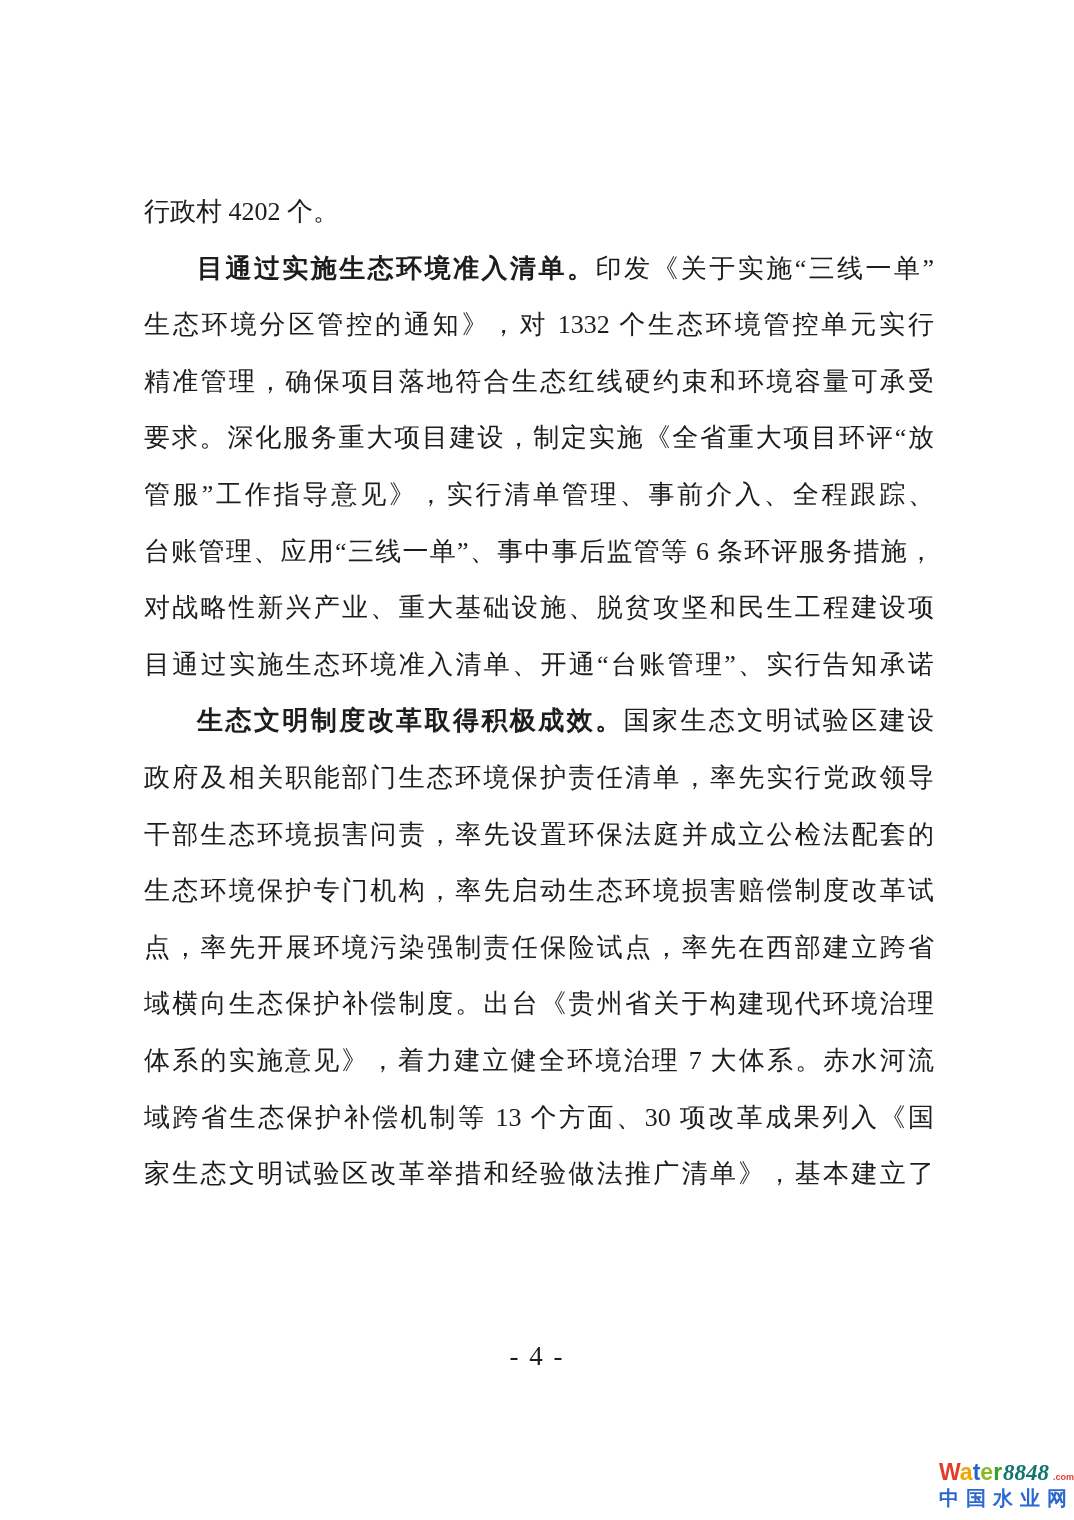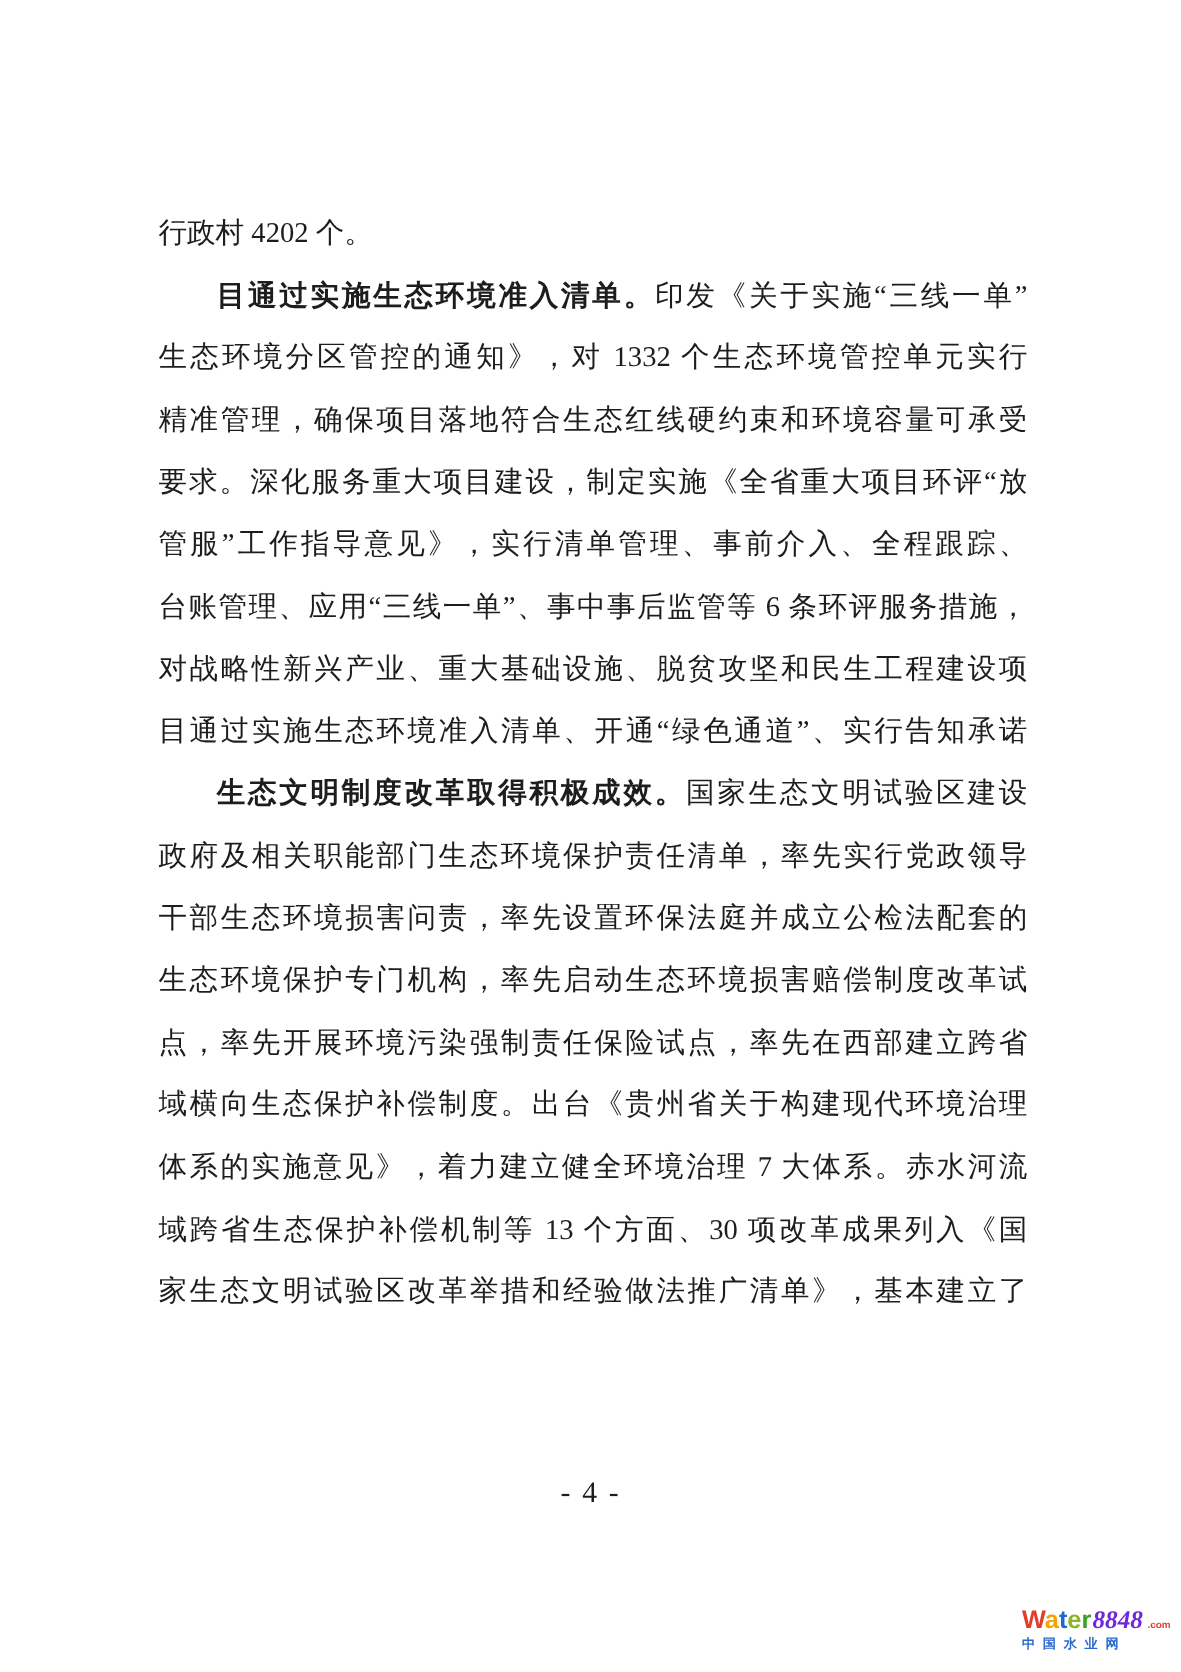--- a/index.html
+++ b/index.html
@@ -40,21 +40,21 @@
     left: 0; top: 1336px;
     width: 1074px;
     text-align: center;
     font-size: 27px;
     line-height: 40px;
     letter-spacing: 2px;
     color: #1d1d1d;
   }
   .logo {
     position: absolute;
-    right: 17px; top: 1461px;
+    right: 7px; top: 1461px;
     width: 128px;
     line-height: 1;
   }
   .logo-row1 {
     white-space: nowrap;
     display: flex;
     align-items: baseline;
   }
   .logo-water {
     font-family: "Liberation Sans", "DejaVu Sans", sans-serif;
@@ -72,56 +72,56 @@
   .logo-tld {
     font-family: "Liberation Sans", "DejaVu Sans", sans-serif;
     font-weight: 700;
     font-size: 9px;
     margin-left: 4px;
   }
   .logo-tagline {
     margin-top: 4px;
     font-family: "Liberation Sans", "DejaVu Sans", sans-serif;
     font-weight: 700;
-    font-size: 12px;
+    font-size: 20px;
     letter-spacing: 7px;
     margin-right: -7px;
     white-space: nowrap;
   }
 </style>
 </head>
 <body>
 
 <div class="page">
 
   <div class="text-block">
       <div class="line"><span class="seg">行政村 4202 个。</span></div>
       <div class="line indent just"><span class="seg bold">目通过实施生态环境准入清单。</span><span class="seg">印发《关于实施“三线一单”</span></div>
       <div class="line just"><span class="seg">生态环境分区管控的通知》，对 1332 个生态环境管控单元实行</span></div>
       <div class="line just"><span class="seg">精准管理，确保项目落地符合生态红线硬约束和环境容量可承受</span></div>
       <div class="line just"><span class="seg">要求。深化服务重大项目建设，制定实施《全省重大项目环评“放</span></div>
       <div class="line just"><span class="seg">管服”工作指导意见》，实行清单管理、事前介入、全程跟踪、</span></div>
       <div class="line just"><span class="seg">台账管理、应用“三线一单”、事中事后监管等 6 条环评服务措施，</span></div>
       <div class="line just"><span class="seg">对战略性新兴产业、重大基础设施、脱贫攻坚和民生工程建设项</span></div>
-      <div class="line just"><span class="seg">目通过实施生态环境准入清单、开通“绿色通道”、实行告知承诺</span></div>
+      <div class="line just"><span class="seg">目通过实施生态环境准入清单、开通“台账管理”、实行告知承诺</span></div>
       <div class="line indent just"><span class="seg bold">生态文明制度改革取得积极成效。</span><span class="seg">国家生态文明试验区建设</span></div>
       <div class="line just"><span class="seg">政府及相关职能部门生态环境保护责任清单，率先实行党政领导</span></div>
       <div class="line just"><span class="seg">干部生态环境损害问责，率先设置环保法庭并成立公检法配套的</span></div>
       <div class="line just"><span class="seg">生态环境保护专门机构，率先启动生态环境损害赔偿制度改革试</span></div>
       <div class="line just"><span class="seg">点，率先开展环境污染强制责任保险试点，率先在西部建立跨省</span></div>
       <div class="line just"><span class="seg">域横向生态保护补偿制度。出台《贵州省关于构建现代环境治理</span></div>
       <div class="line just"><span class="seg">体系的实施意见》，着力建立健全环境治理 7 大体系。赤水河流</span></div>
       <div class="line just"><span class="seg">域跨省生态保护补偿机制等 13 个方面、30 项改革成果列入《国</span></div>
       <div class="line just"><span class="seg">家生态文明试验区改革举措和经验做法推广清单》，基本建立了</span></div>
     </div>
 
   <div class="footer-page-number">- 4 -</div>
 
   <div class="logo">
     <div class="logo-row1">
       <span class="logo-water"><span style="color: rgb(226, 61, 43);">W</span><span style="color: rgb(245, 163, 0);">a</span><span style="color: rgb(34, 104, 204);">t</span><span style="color: rgb(138, 184, 34);">e</span><span style="color: rgb(58, 160, 42);">r</span></span>
-      <span class="logo-number" style="color: #6d28d9;">8848</span>
+      <span class="logo-number" style="color: #0f766e;">8848</span>
       <span class="logo-tld" style="color: rgb(226, 61, 43);">.com</span>
     </div>
     <div class="logo-tagline" style="color: rgb(42, 106, 208);">中国水业网</div>
   </div>
 
 </div>
 
 </body></html>

